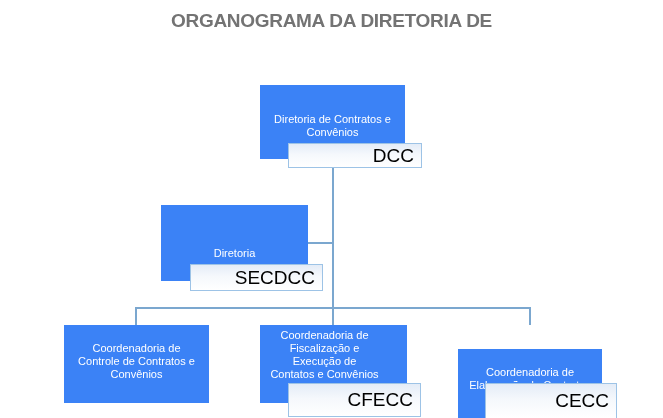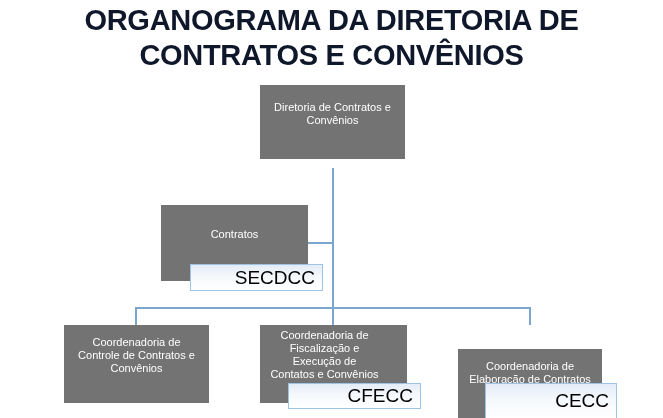--- a/index.html
+++ b/index.html
@@ -11,44 +11,44 @@
     background: #ffffff;
     overflow: hidden;
   }
 
   
   .title {
     position: absolute;
     left: 0; top: 3px;
     width: 663px;
     text-align: center;
-    color: #0f172a;
-    font-size: 29px;
+    color: #737373;
+    font-size: 19px;
     line-height: 35px;
     font-weight: 600;
     letter-spacing: -0.3px;
     margin: 0;
   }
 
   
   .conn { position: absolute; background: #7ba7cf; }
   .conn-v-main   { left: 332px; top: 168px; width: 2px;  height: 139px; }
   .conn-h-sec    { left: 308px; top: 242px; width: 26px; height: 2px;  }
   .conn-rail     { left: 135px; top: 307px; width: 396px; height: 2px; }
   .conn-stub-l   { left: 135px; top: 307px; width: 2px;  height: 18px; }
   .conn-stub-m   { left: 332px; top: 307px; width: 2px;  height: 18px; }
   .conn-stub-r   { left: 529px; top: 307px; width: 2px;  height: 18px; }
 
   
   .bluebox {
     position: absolute;
-    background: #737373;
+    background: #3b82f6;
     color: #ffffff;
     display: flex;
-    align-items: center;
+    align-items: flex-end;
     justify-content: center;
     text-align: center;
     font-size: 11px;
     line-height: 13px;
     box-sizing: border-box;
   }
   .labelbox {
     position: absolute;
     box-sizing: border-box;
     background: linear-gradient(180deg, #e4ecf7 0%, #f5f8fc 45%, #ffffff 100%);
@@ -66,48 +66,50 @@
   .box-dcc    { left: 260px; top: 85px;  width: 145px; height: 74px; padding: 4px 6px 20px 6px; }
   .label-dcc  { left: 288px; top: 143px; width: 134px; height: 25px; }
 
   .box-sec    { left: 161px; top: 205px; width: 147px; height: 76px; padding: 4px 6px 21px 6px; }
   .label-sec  { left: 190px; top: 264px; width: 133px; height: 27px; }
 
   .box-cccc   { left: 64px;  top: 325px; width: 145px; height: 78px; padding: 4px 10px 22px 10px; }
   .label-cccc { left: 90px;  top: 400px; width: 131px; height: 25px; margin-top: 32px; }
 
   .box-cfecc  { left: 260px; top: 325px; width: 147px; height: 78px; padding: 4px 28px 22px 10px; }
-  .label-cfecc{ left: 288px; top: 383px; width: 133px; height: 26px; }
+  .label-cfecc{ left: 288px; top: 383px; width: 133px; height: 34px; }
 
   .box-cecc   { left: 458px; top: 325px; width: 144px; height: 78px; padding: 4px 9px 22px 9px; margin-top: 24px; }
   .label-cecc { left: 485px; top: 383px; width: 132px; height: 36px; }
 </style>
 </head>
 <body>
 
 <div class="canvas">
 
   <h1 class="title">
     <span>ORGANOGRAMA DA DIRETORIA DE</span><br>
-    <span>CONTRATOS E CONVÊNIOS</span>
   </h1>
 
   <div class="conn conn-v-main"></div>
   <div class="conn conn-h-sec"></div>
   <div class="conn conn-rail"></div>
   <div class="conn conn-stub-l"></div>
   <div class="conn conn-stub-m"></div>
   <div class="conn conn-stub-r"></div>
 
   <div class="bluebox box-dcc">
     <span>Diretoria de Contratos e Convênios</span>
   </div>
+  <div class="labelbox label-dcc">
+    <span>DCC</span>
+  </div>
 
   <div class="bluebox box-sec">
-    <span>Contratos</span>
+    <span>Diretoria</span>
   </div>
   <div class="labelbox label-sec">
     <span>SECDCC</span>
   </div>
 
   <div class="bluebox box-cccc">
     <span>Coordenadoria de Controle de Contratos e Convênios</span>
   </div>
   <div class="labelbox label-cccc">
     <span>CCCC</span>

